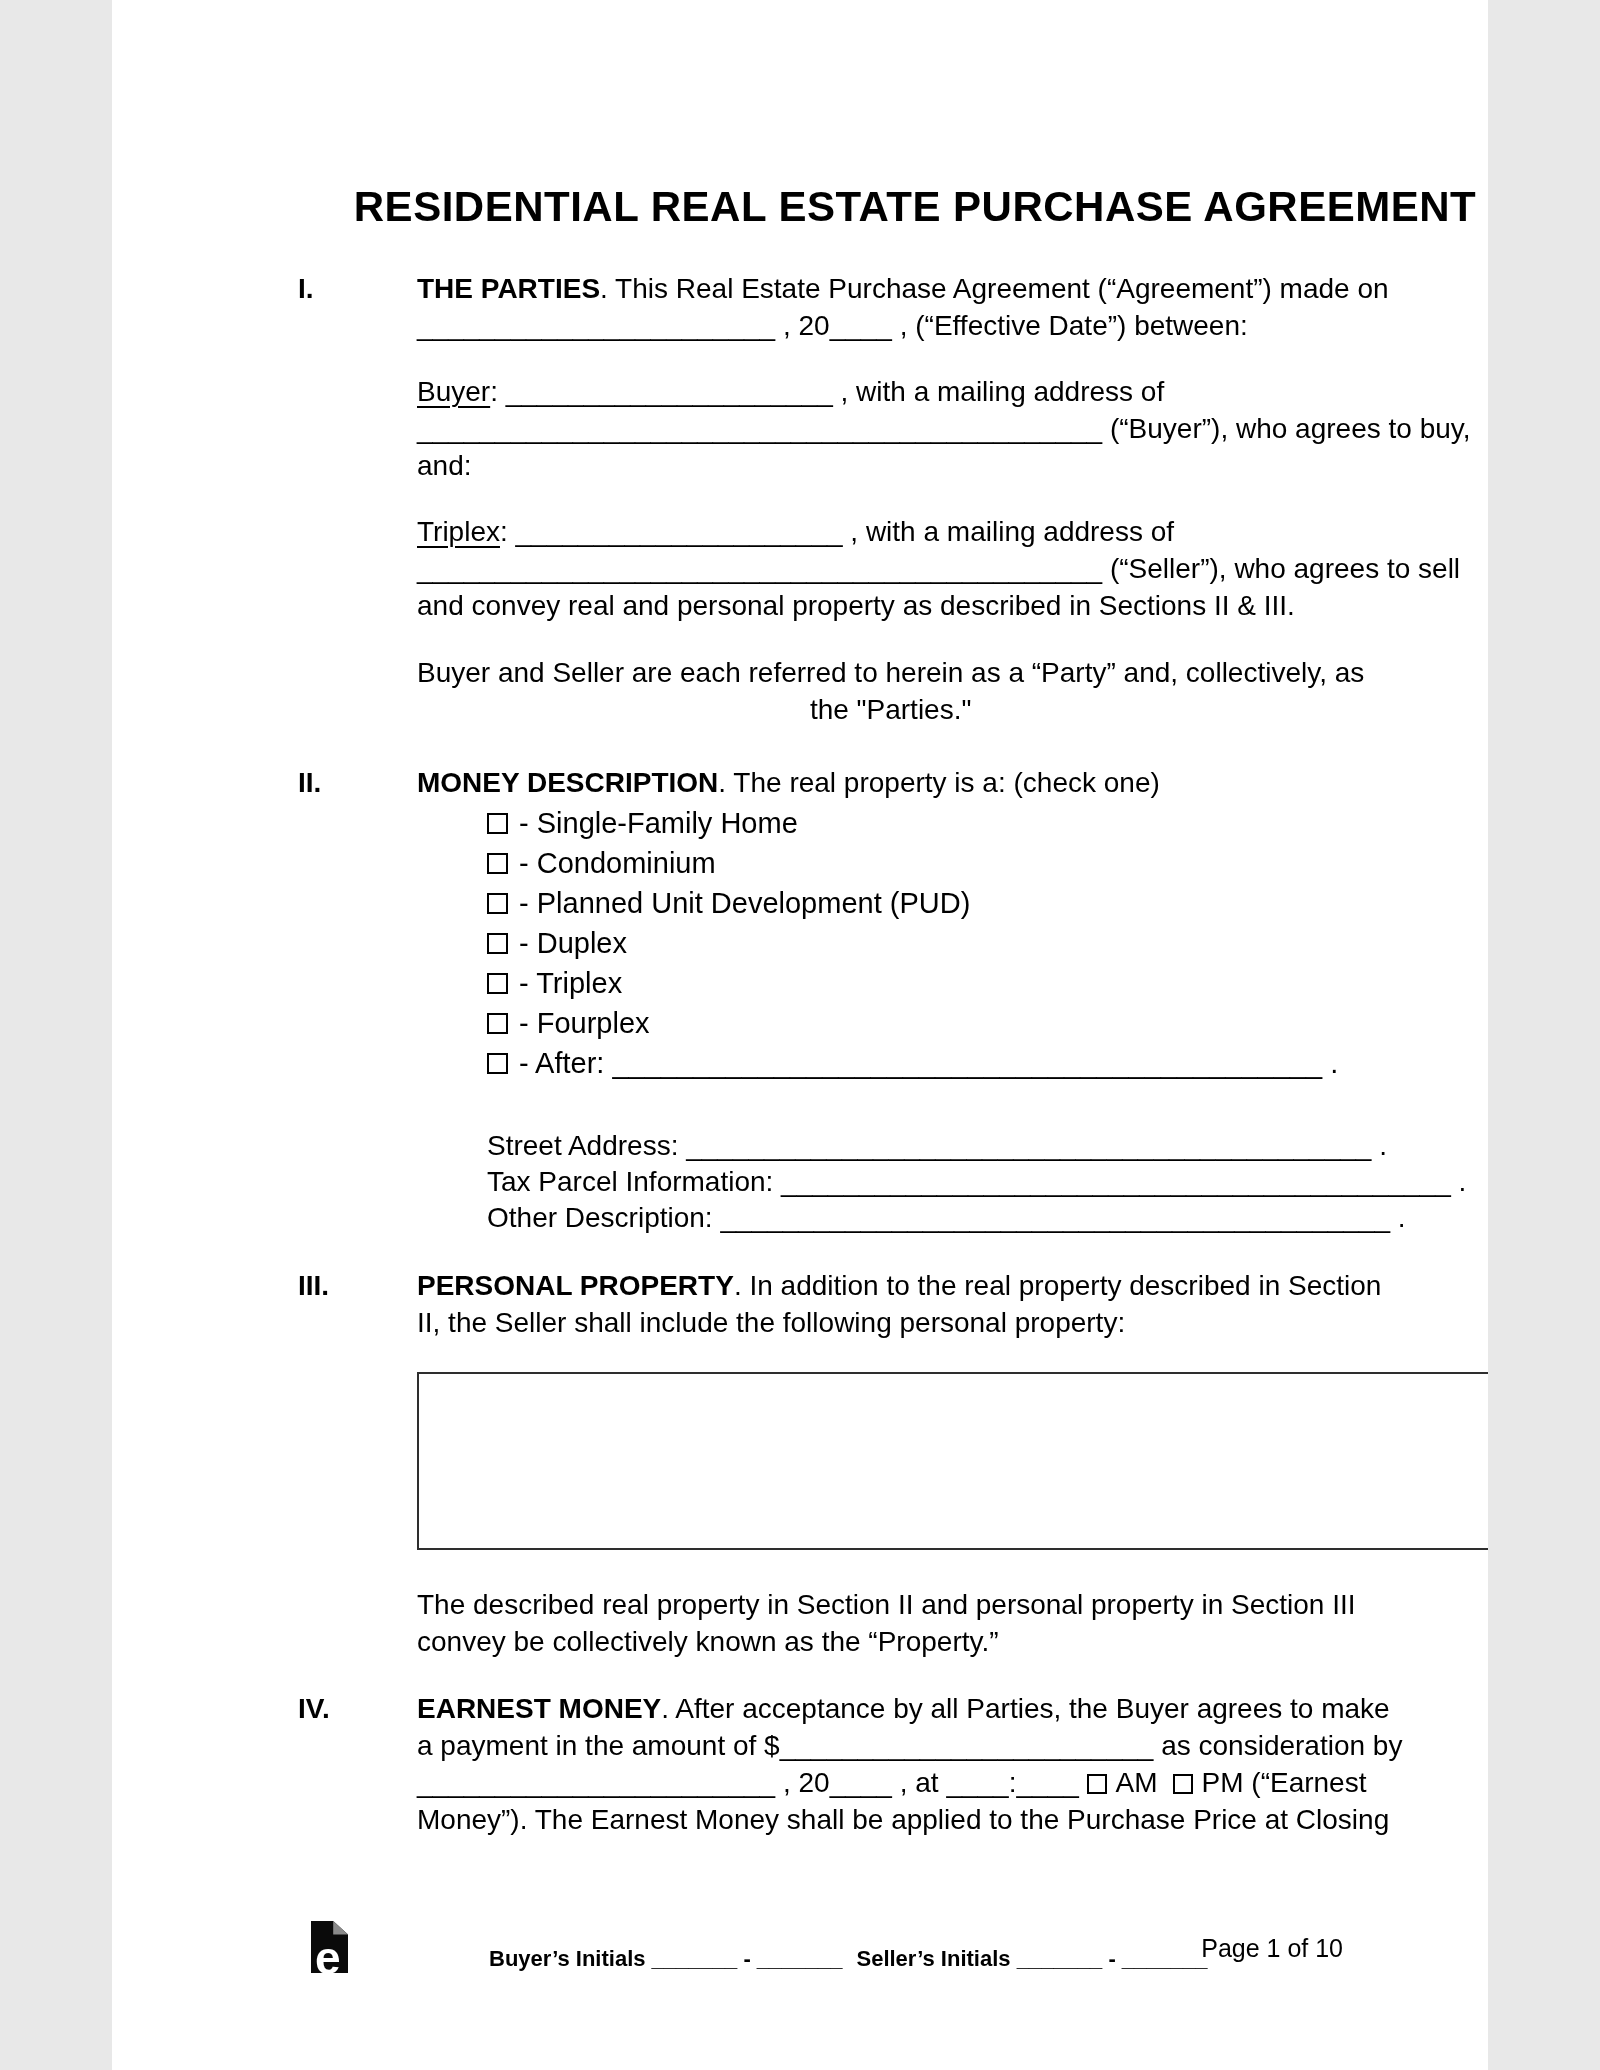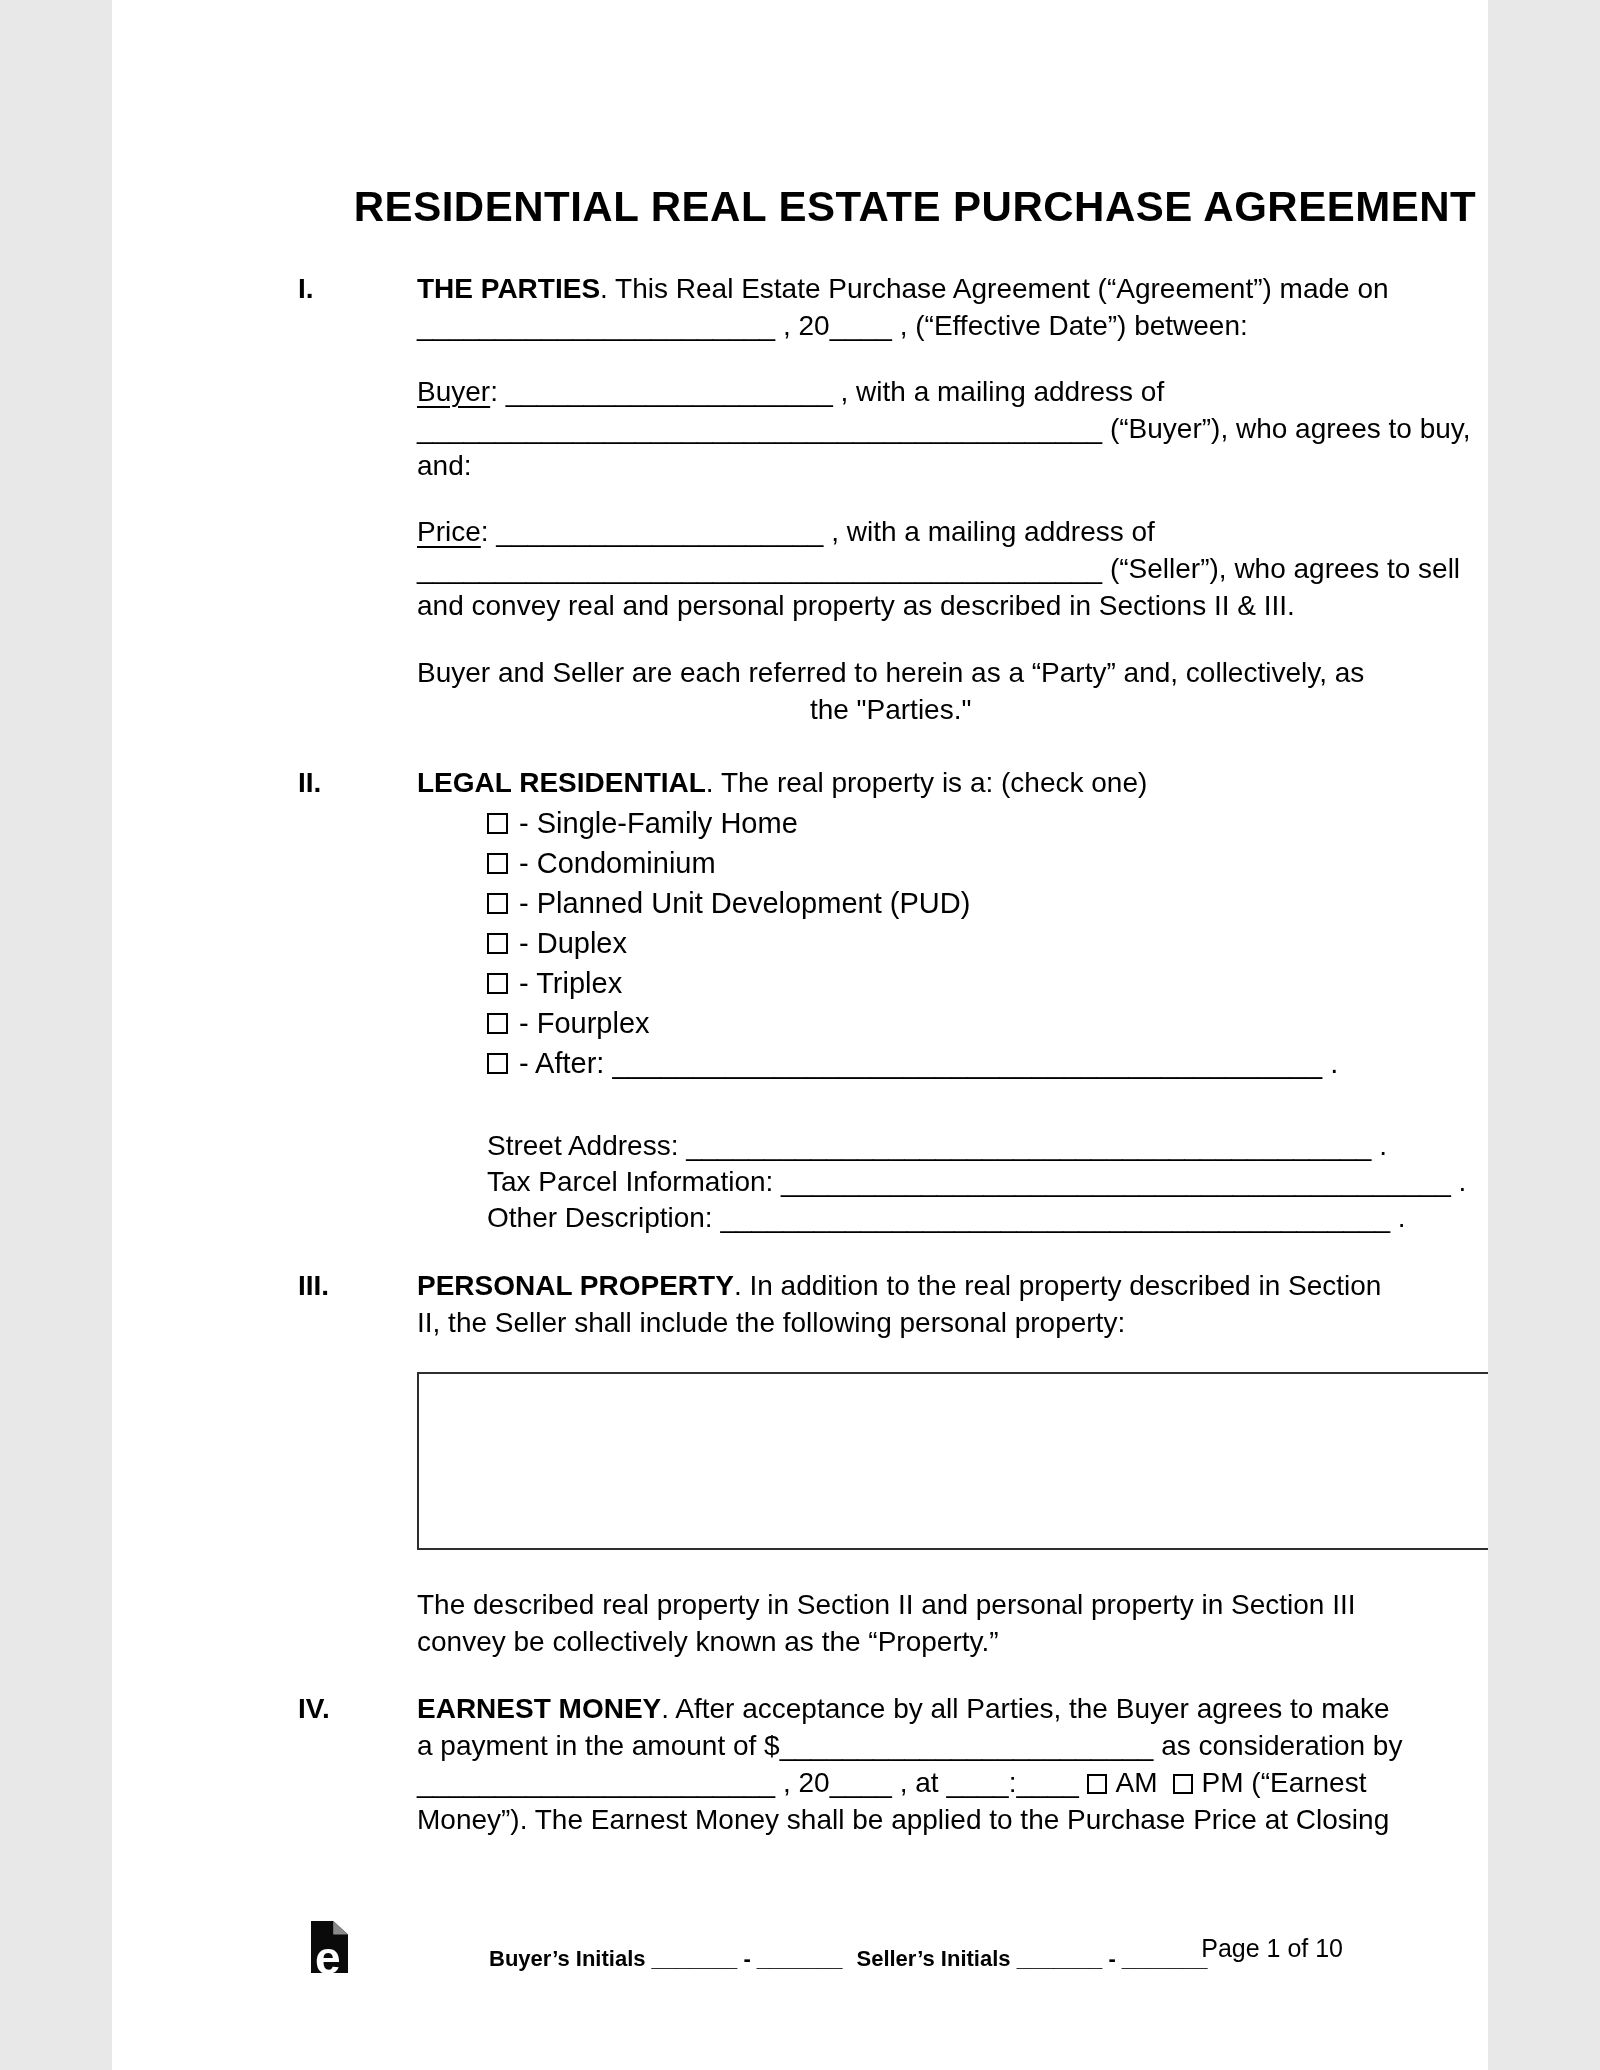--- a/index.html
+++ b/index.html
@@ -94,33 +94,33 @@
     <div class="line">_______________________ , 20____ , (“Effective Date”) between:</div>
   </div>
 
   <div class="abs p" style="left:305px; top:373px;">
     <div class="line"><span class="u">Buyer</span><span>: _____________________ , with a mailing address of</span></div>
     <div class="line">____________________________________________ (“Buyer”), who agrees to buy,</div>
     <div class="line">and:</div>
   </div>
 
   <div class="abs p" style="left:305px; top:513px;">
-    <div class="line"><span class="u">Price</span><span>: _____________________ , with a mailing address of</span></div>
+    <div class="line"><span class="u">Triplex</span><span>: _____________________ , with a mailing address of</span></div>
     <div class="line">____________________________________________ (“Seller”), who agrees to sell</div>
     <div class="line">and convey real and personal property as described in Sections II &amp; III.</div>
   </div>
 
   <div class="abs p" style="left:305px; top:654px;text-align:center;">
     <div class="line">Buyer and Seller are each referred to herein as a “Party” and, collectively, as</div>
     <div class="line">the "Parties."</div>
   </div>
 
   <div class="abs num" style="left:186px; top:764px;">II.</div>
   <div class="abs p" style="left:305px; top:764px;">
-    <div class="line"><span class="b">LEGAL RESIDENTIAL</span><span>. The real property is a: (check one)</span></div>
+    <div class="line"><span class="b">MONEY DESCRIPTION</span><span>. The real property is a: (check one)</span></div>
   </div>
 
   <div class="abs opts" style="left:375px; top:803px;">
     <div class="opt-line"><span class="cb"></span><span>- Single-Family Home</span></div>
     <div class="opt-line"><span class="cb"></span><span>- Condominium</span></div>
     <div class="opt-line"><span class="cb"></span><span>- Planned Unit Development (PUD)</span></div>
     <div class="opt-line"><span class="cb"></span><span>- Duplex</span></div>
     <div class="opt-line"><span class="cb"></span><span>- Triplex</span></div>
     <div class="opt-line"><span class="cb"></span><span>- Fourplex</span></div>
     <div class="opt-line"><span class="cb"></span><span>- After: ____________________________________________ .</span></div>

